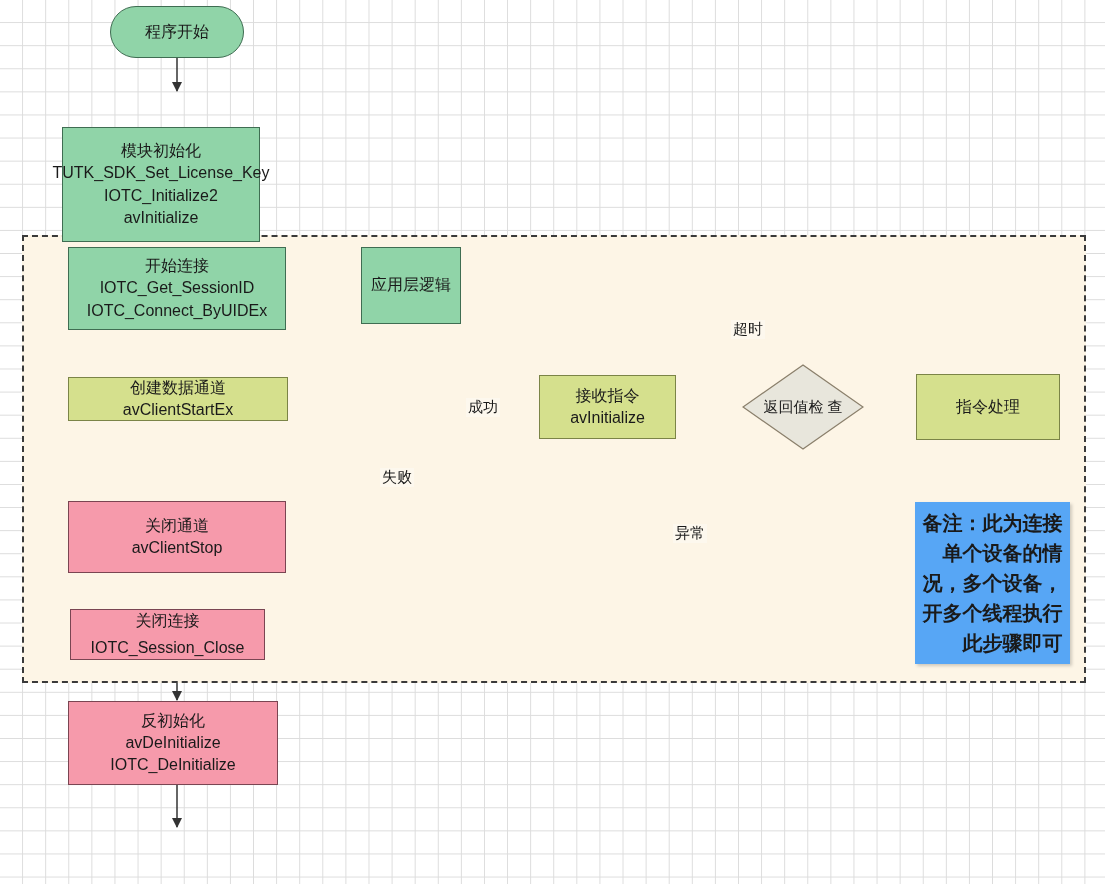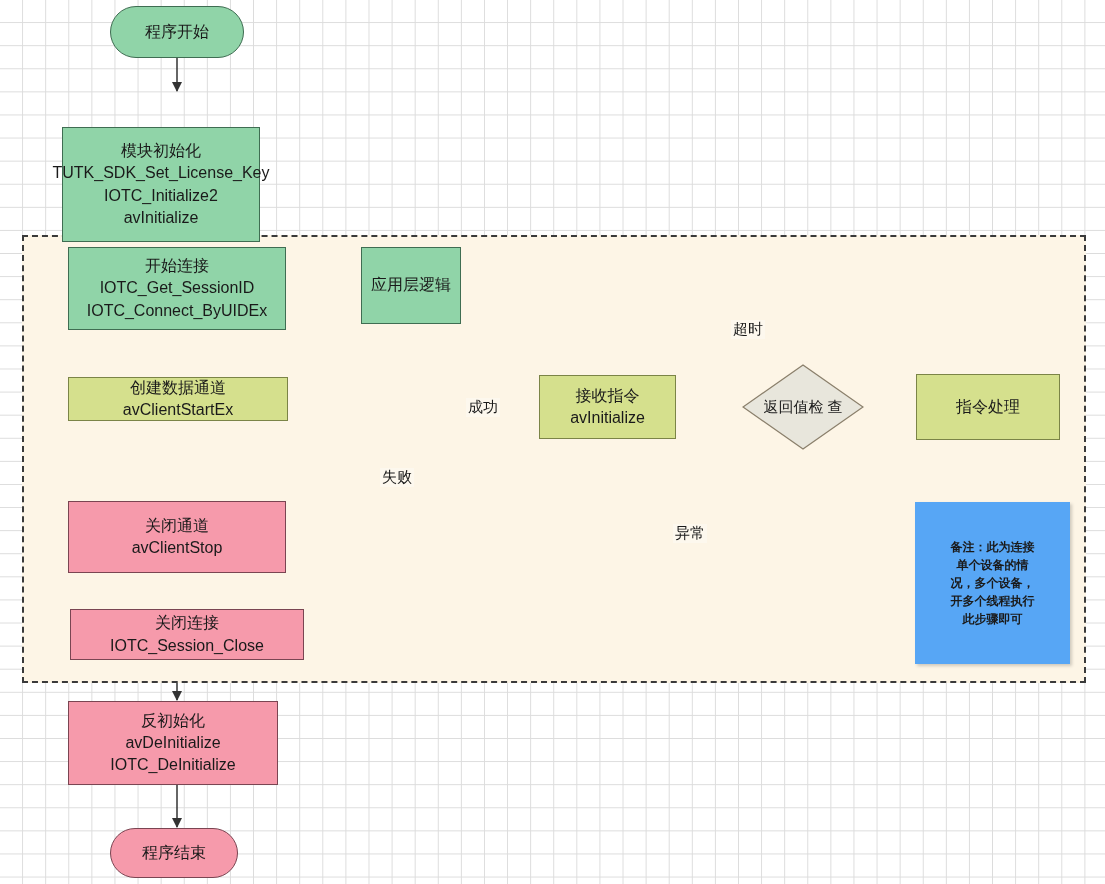--- a/index.html
+++ b/index.html
@@ -80,23 +80,23 @@
     border: 2px dashed #3a3a3a;
     z-index: 1;
   }
   .note {
     position: absolute;
     box-sizing: border-box;
     background: #57a6f5;
     border: 1px solid #57a6f5;
     color: #1a1a1a;
     font-weight: bold;
-    font-size: 12px;
+    font-size: 20px;
     line-height: 1.5;
-    text-align: center;
+    text-align: right;
     padding: 8px 0;
     display: flex;
     align-items: center;
     justify-content: center;
     z-index: 4;
     box-shadow: 2px 2px 3px rgba(0,0,0,0.18);
   }
   .note span { display: block; }
   .edge-label {
     position: absolute;
@@ -199,34 +199,31 @@
 
   <div class="node proc olive" style="left:916px; top:374px; width:144px; height:66px;">
     <span class="ln">指令处理</span>
   </div>
 
   <div class="node proc pink" style="left:68px; top:501px; width:218px; height:72px;">
     <span class="ln">关闭通道</span>
     <span class="ln">avClientStop</span>
   </div>
 
-  <div class="node proc pink" style="left:70px; top:609px; width:234px; height:51px;">
+  <div class="node proc pink" style="left:70px; top:609px; width:195px; height:51px;justify-content:space-between;">
     <span class="ln">关闭连接</span>
     <span class="ln">IOTC_Session_Close</span>
   </div>
 
   <div class="node proc pink" style="left:68px; top:701px; width:210px; height:84px;">
     <span class="ln">反初始化</span>
     <span class="ln">avDeInitialize</span>
     <span class="ln">IOTC_DeInitialize</span>
   </div>
 
-  <div class="node proc pink term" style="left:110px; top:828px; width:128px; height:50px;">
-    <span class="ln">程序结束</span>
-  </div>
 
   <div class="edge-label" style="left:466px; top:398px;">成功</div>
   <div class="edge-label" style="left:380px; top:468px;">失败</div>
   <div class="edge-label" style="left:731px; top:320px;">超时</div>
   <div class="edge-label" style="left:673px; top:524px;">异常</div>
 
   <div class="note" style="left:915px; top:502px; width:155px; height:162px;">
     <div>
       <span>备注：此为连接</span>
       <span>单个设备的情</span>

